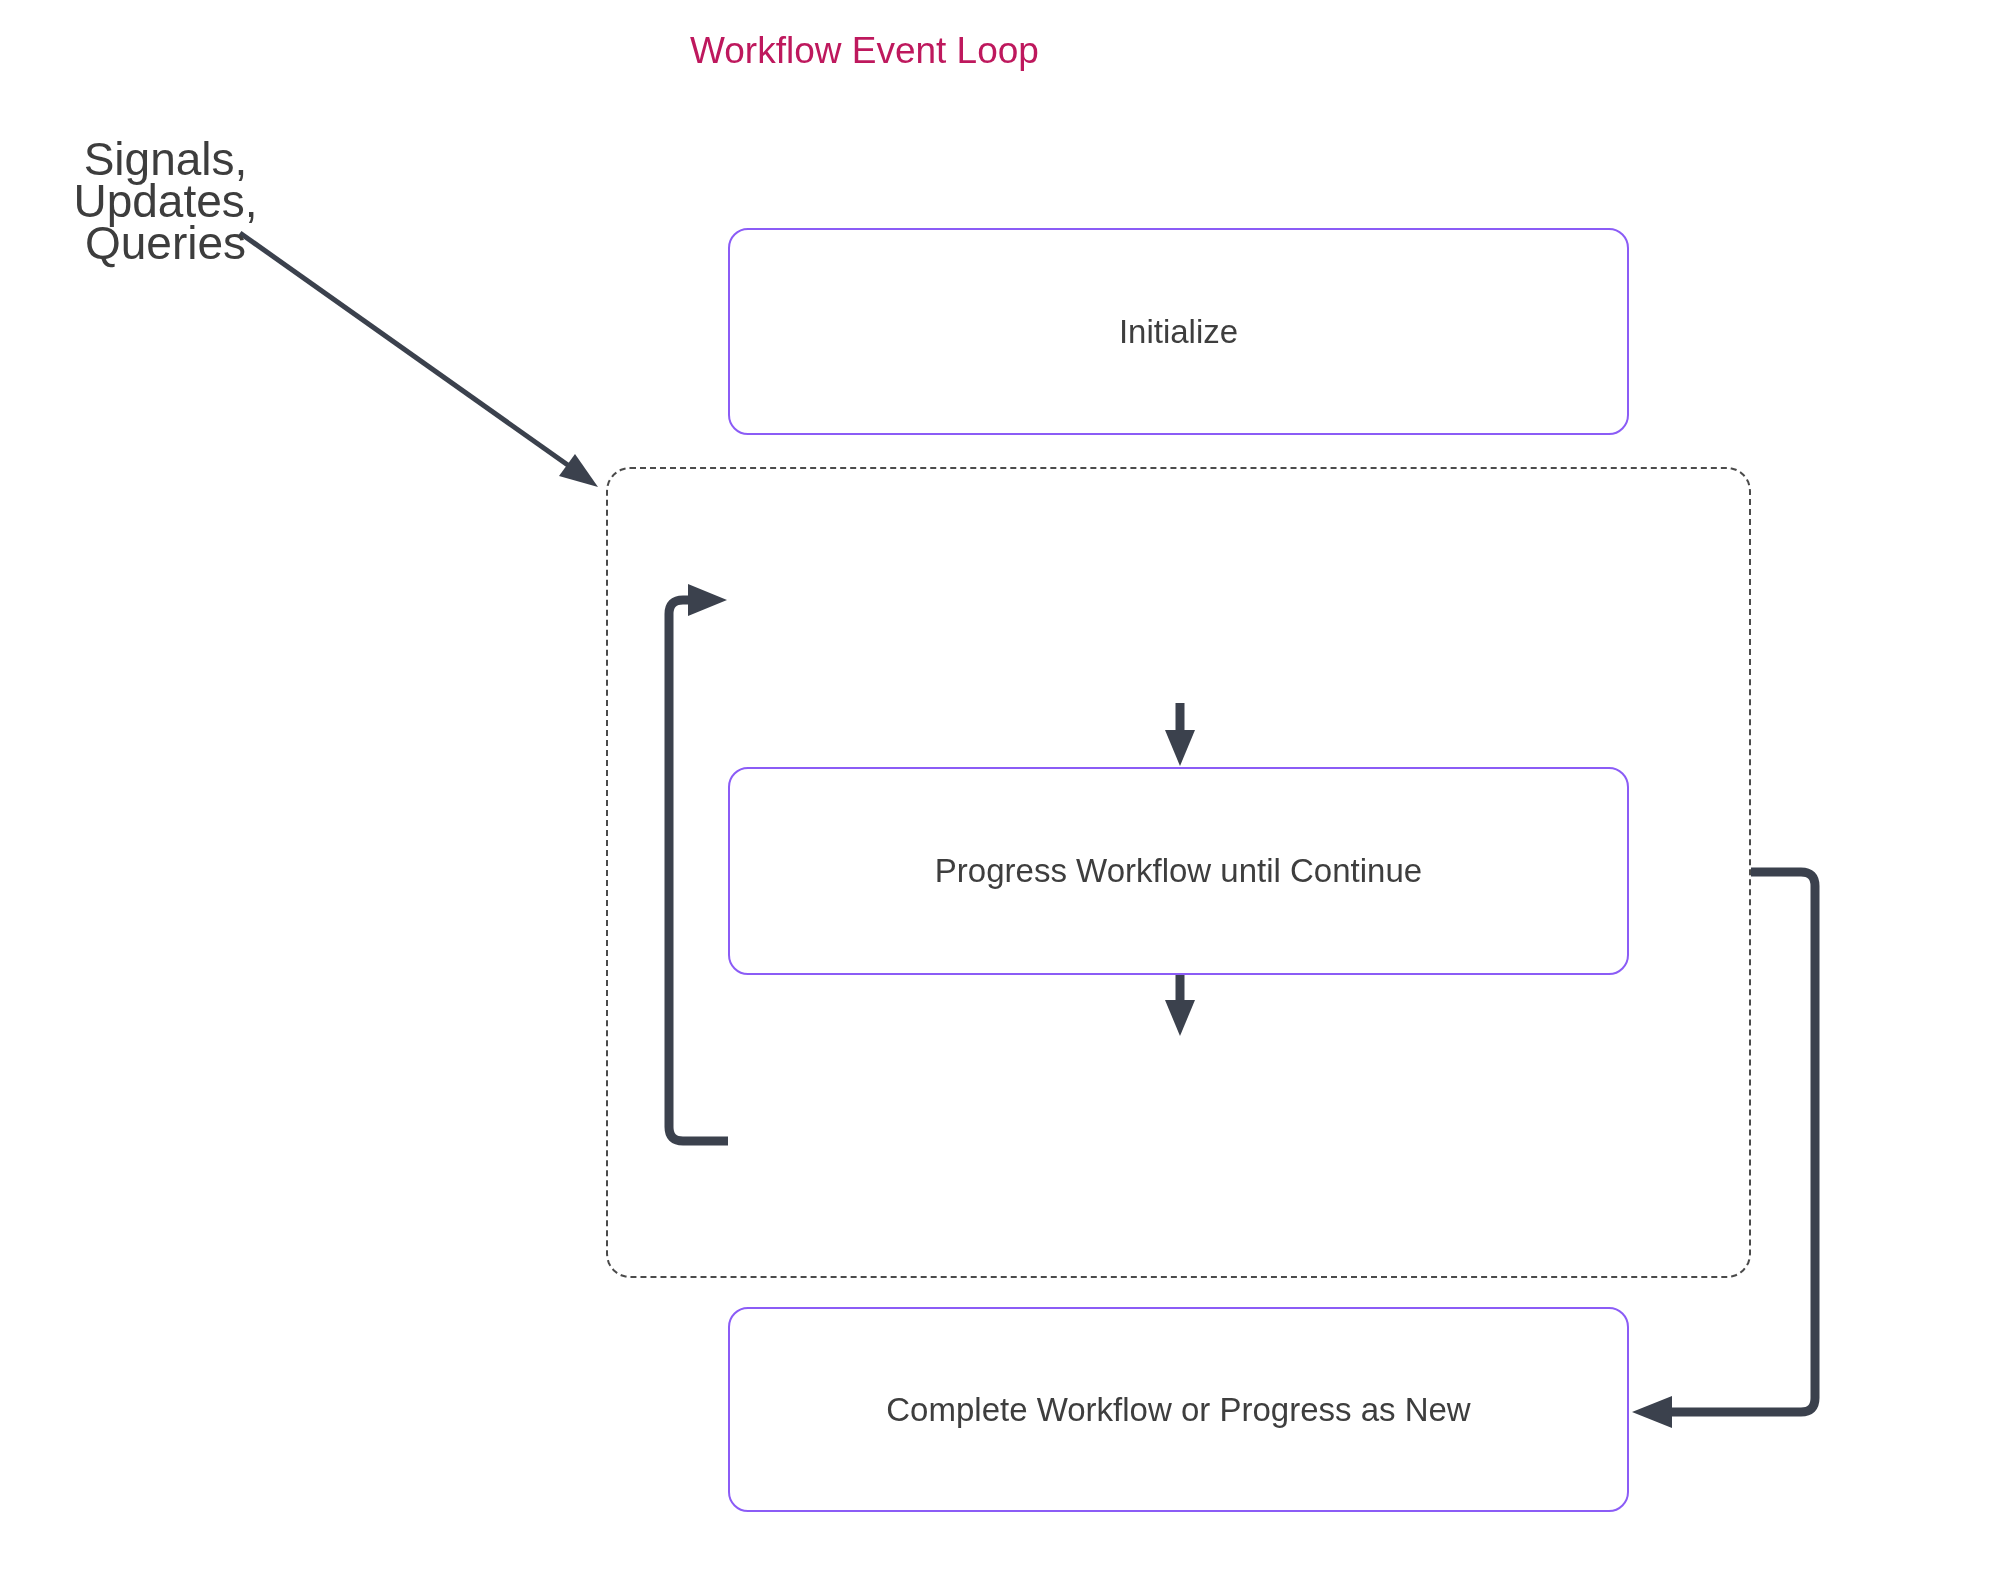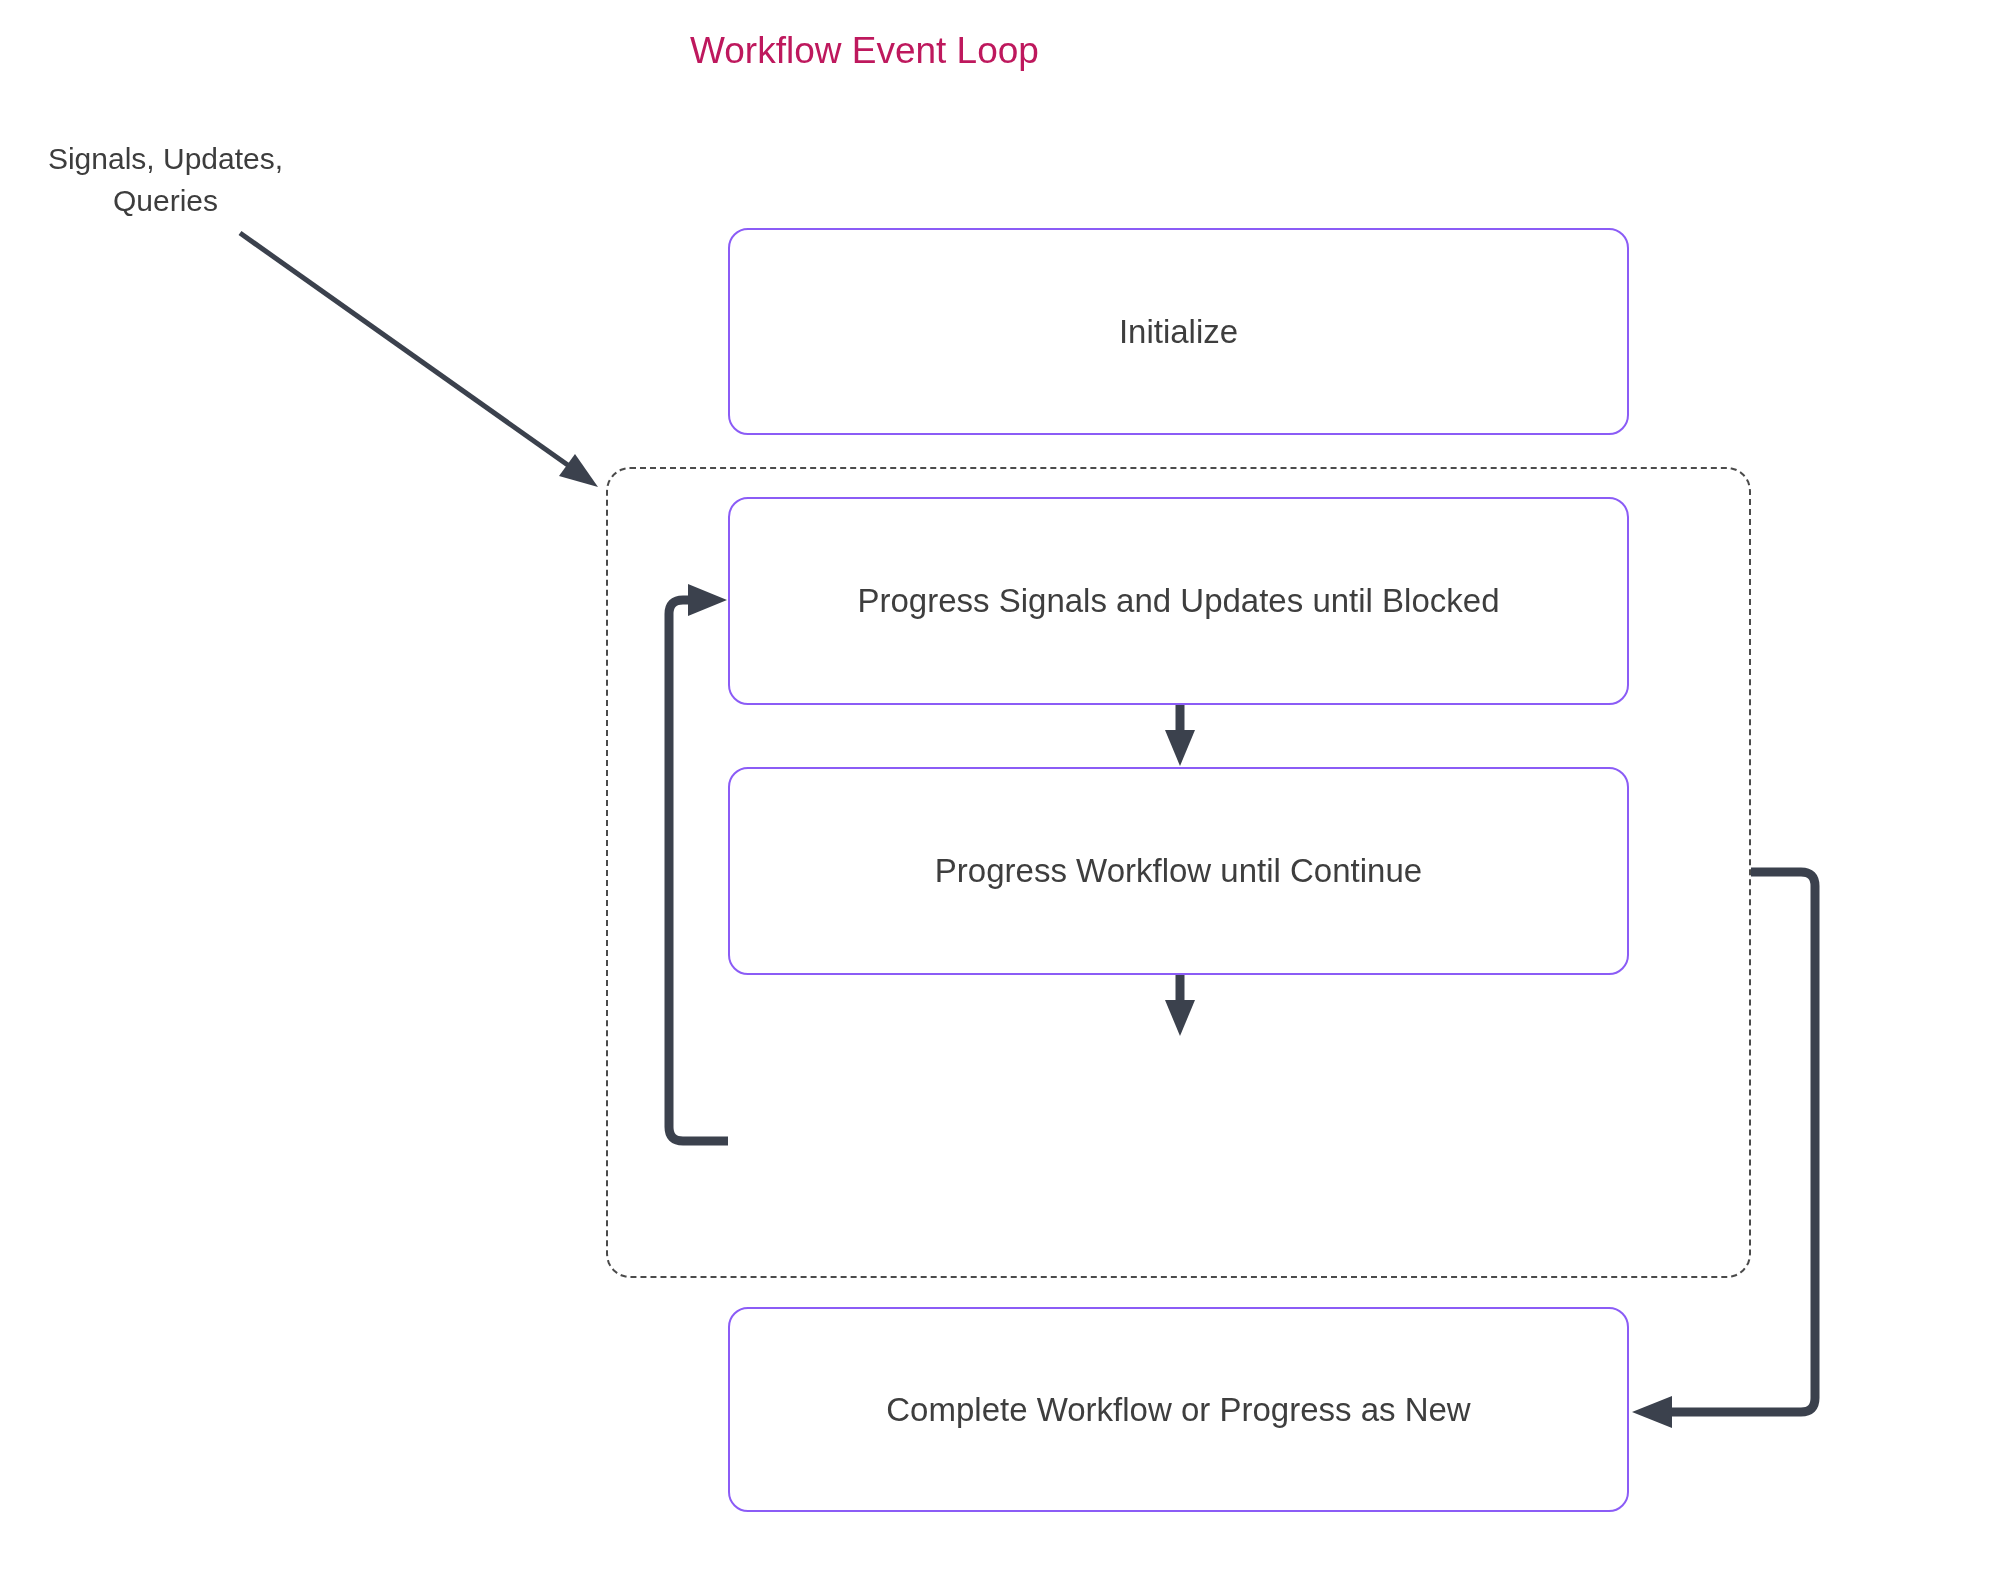--- a/index.html
+++ b/index.html
@@ -34,21 +34,21 @@
     font-size: 37px;
     color: #be185d;
     white-space: nowrap;
   }
   .side-label {
     position: absolute;
     left: 18px;
     top: 138px;
     width: 295px;
     text-align: center;
-    font-size: 30px;
+    font-size: 46px;
     line-height: 42px;
     color: #3d3d3d;
   }
   .node {
     position: absolute;
     left: 728px;
     width: 901px;
     background: #ffffff;
     border: 2px solid #8b5cf6;
     border-radius: 20px;
@@ -108,23 +108,20 @@
     <div>Signals, Updates,</div>
     <div>Queries</div>
   </div>
 
   <div class="loop-boundary"></div>
 
   <div class="node node-initialize">
     <span>Initialize</span>
   </div>
 
-  <div class="node node-progress-signals">
-    <span>Progress Signals and Updates until Blocked</span>
-  </div>
 
   <div class="node node-progress-workflow">
     <span>Progress Workflow until Continue</span>
   </div>
 
 
   <div class="node node-complete">
     <span>Complete Workflow or Progress as New</span>
   </div>
 

